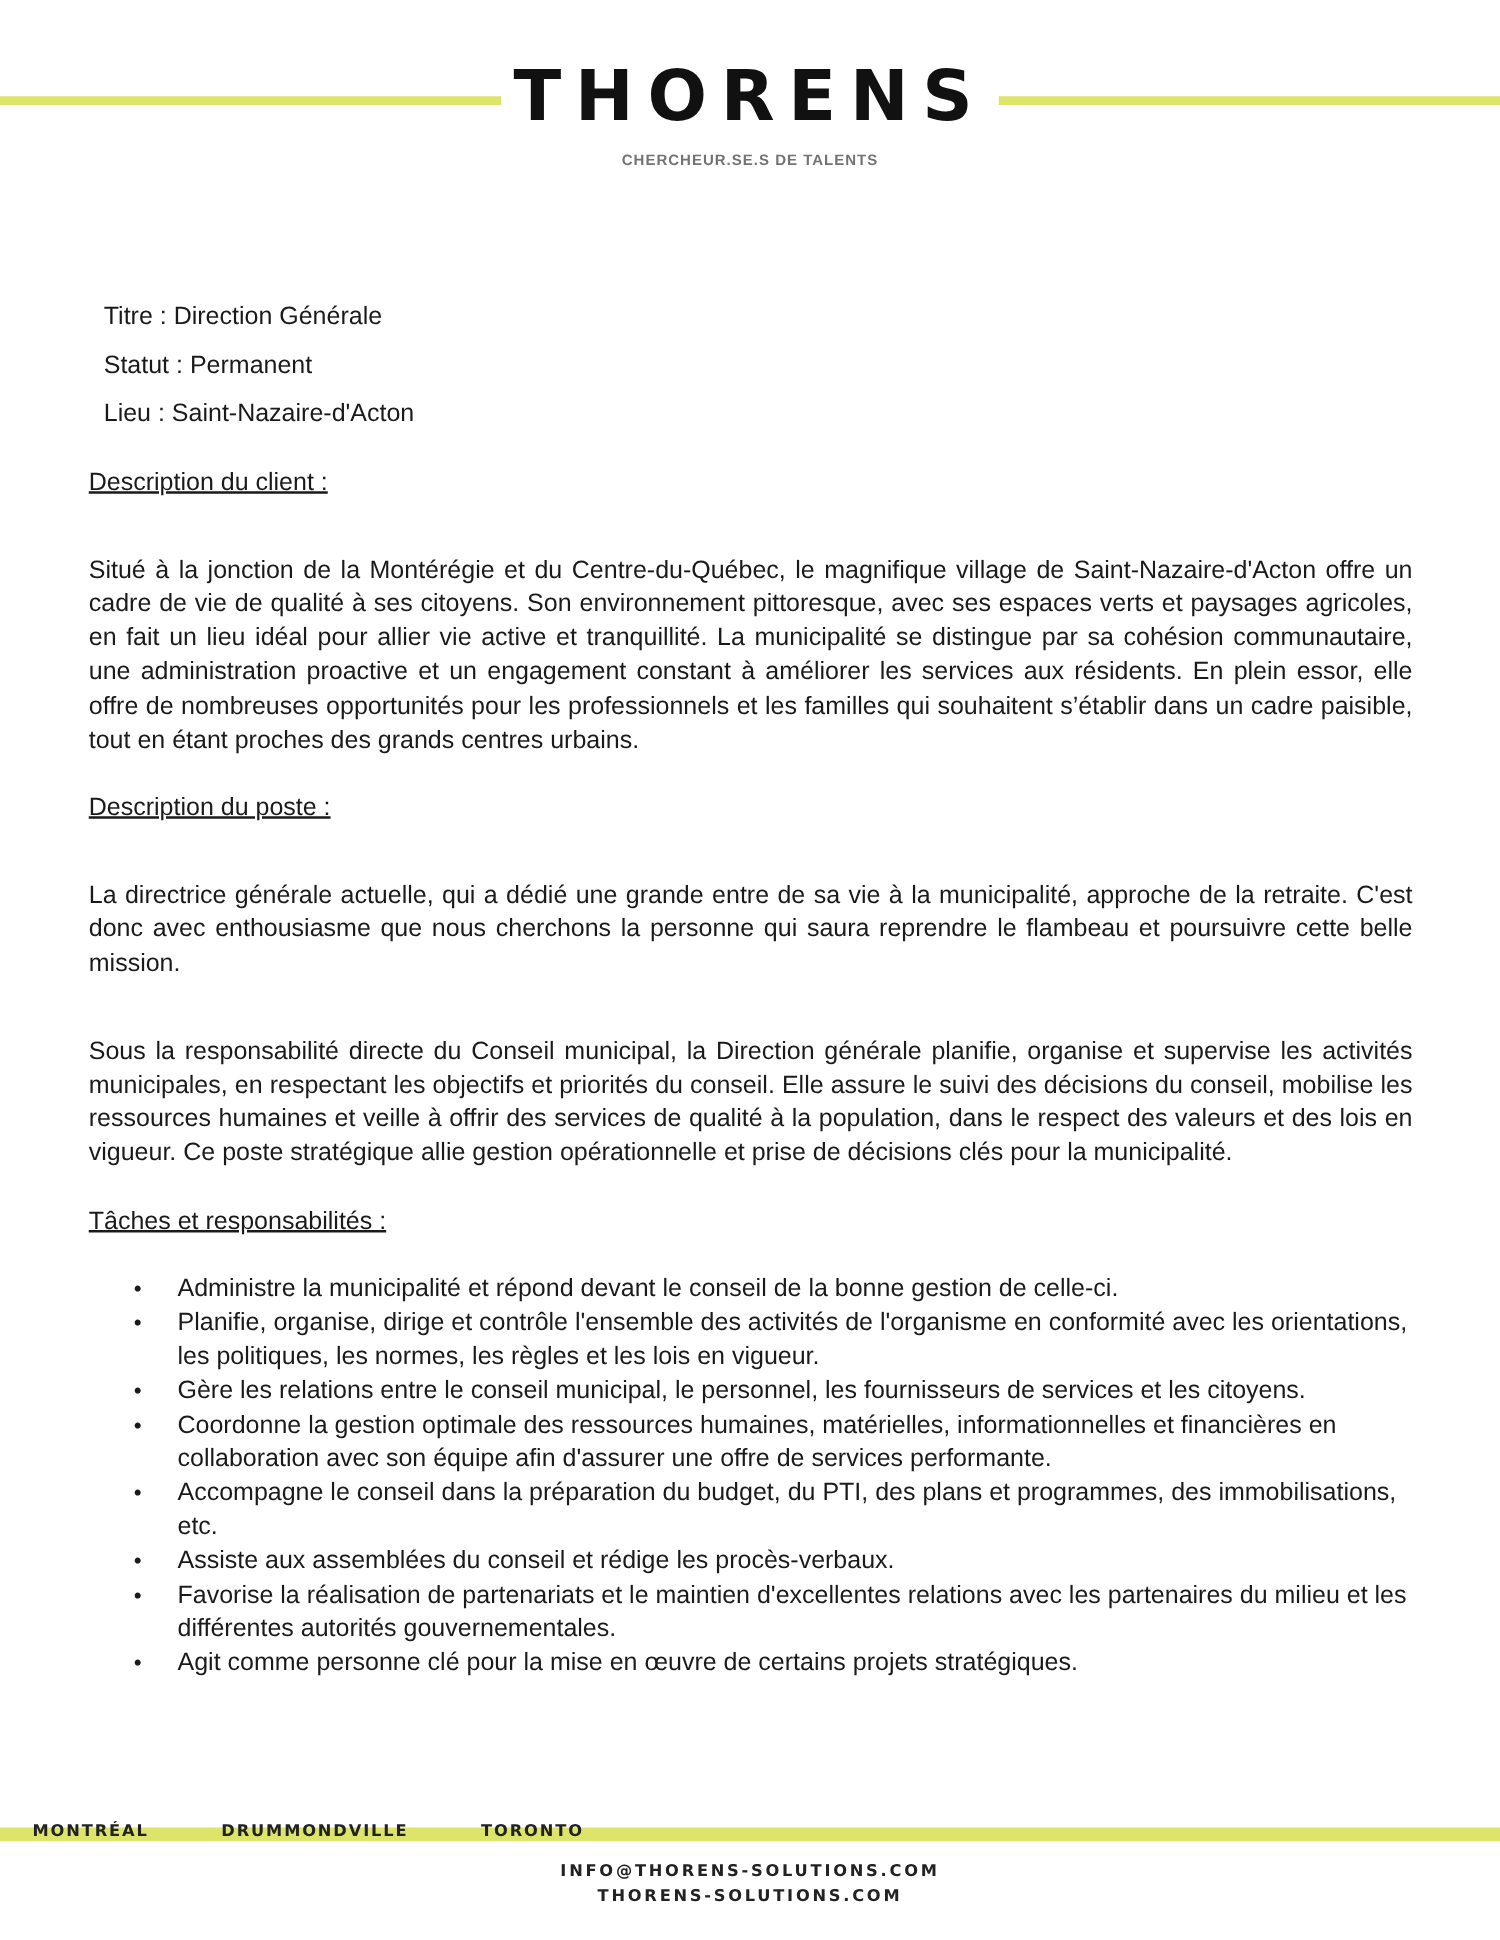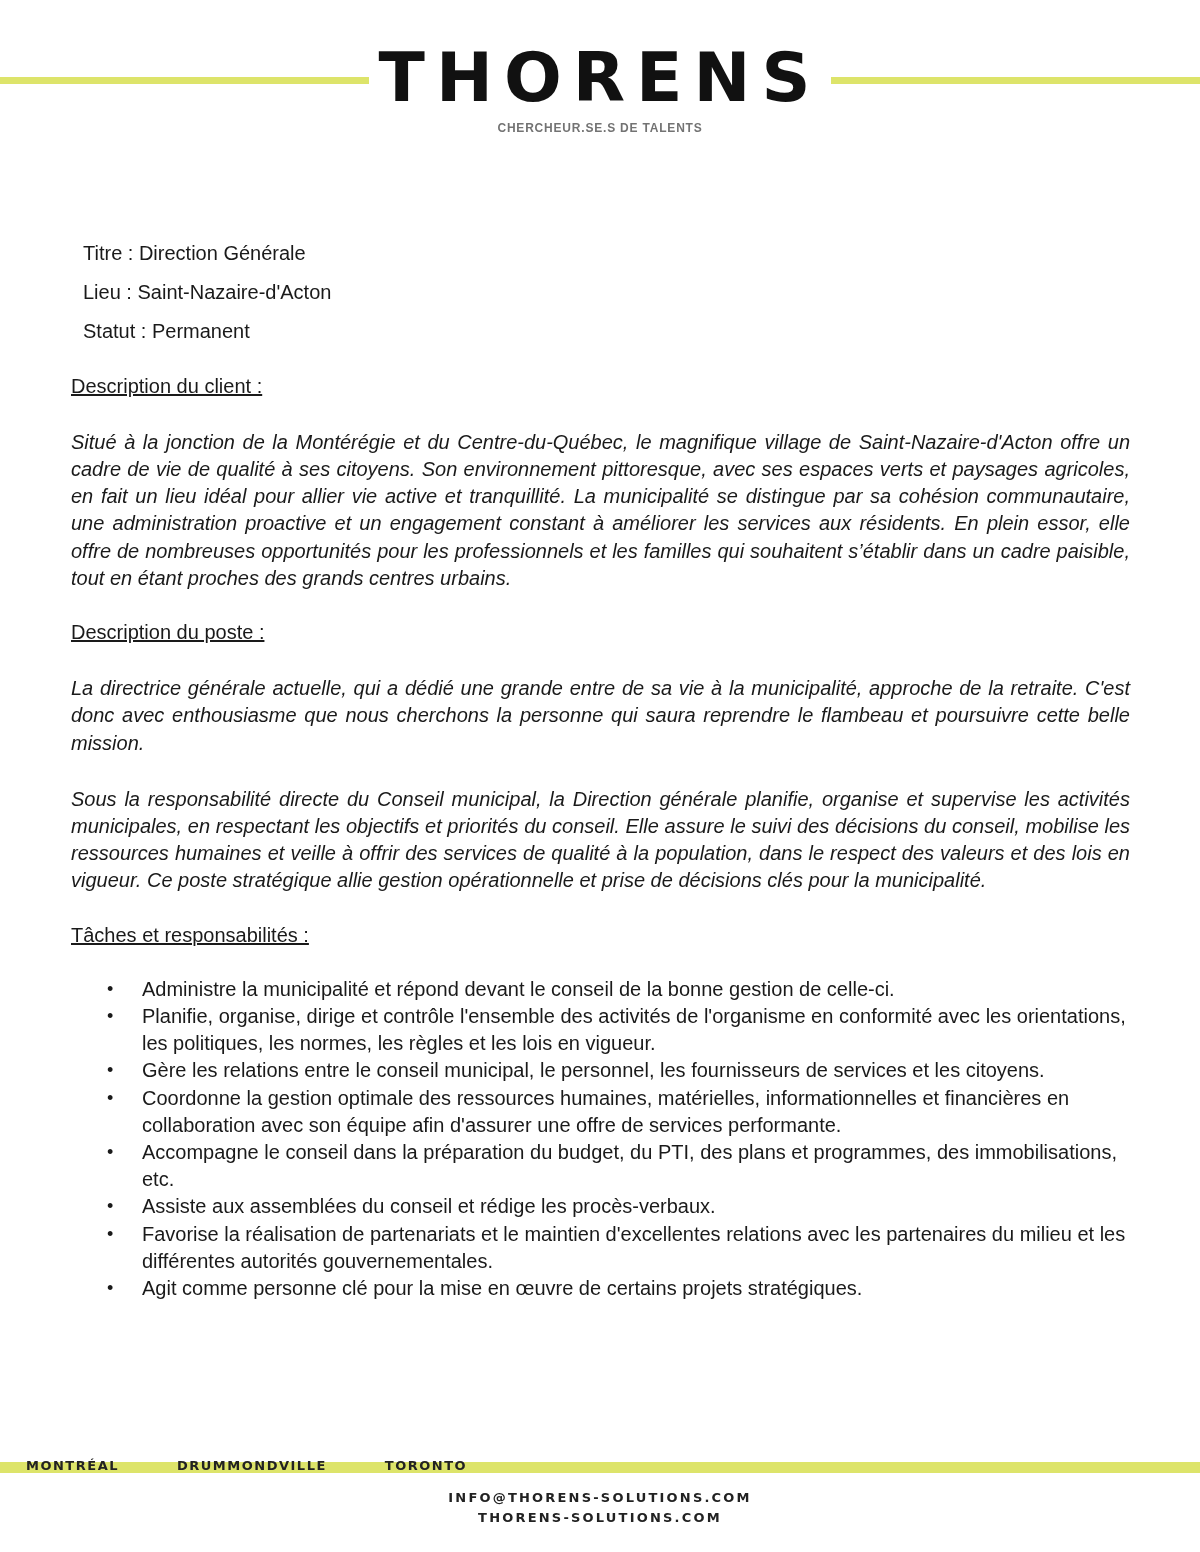--- a/index.html
+++ b/index.html
@@ -1,29 +1,29 @@
 <!DOCTYPE html>
 <html><head>
 <meta charset="utf-8">
 <style>
   html, body { margin: 0; padding: 0; background: #ffffff; }
   body { width: 1200px; height: 1552px; position: relative; overflow: hidden;
          font-family: "Liberation Sans", "DejaVu Sans", sans-serif; color: #1a1a1a; }
   .top-bar { position: absolute; left: 0; right: 0; top: 77px; height: 7px; background: #dde46a; }
   .logo { position: absolute; left: 0; right: 0; top: 46px; text-align: center; }
   .logo-word { display: inline-block; background: #ffffff; padding: 0 10px;
-               font-family: "DejaVu Sans", sans-serif; font-weight: bold; font-size: 68px;
+               font-family: "DejaVu Sans", sans-serif; font-weight: bold; font-size: 56px;
                letter-spacing: 11px; color: #111; line-height: 64px; position: relative; }
   .tagline { position: absolute; left: 0; right: 0; top: 121px; text-align: center;
              font-size: 12px; font-weight: bold; letter-spacing: 0.8px; color: #737373; }
   .content { position: absolute; left: 71px; top: 228px; width: 1059px;
              font-size: 20px; line-height: 27.2px; }
   .meta-line { margin: 12px; }
   .section-title { margin: 27px 0 0 0; text-decoration: underline; }
-  .para { margin: 29px 0 0 0; text-align: justify; font-style: italic; }
+  .para { margin: 43px 0 0 0; text-align: justify; }
   .tasks { margin: 27px 0 0 0; padding: 0; list-style: none; }
   .tasks li { position: relative; padding-left: 71px; }
   .tasks li .bullet { position: absolute; left: 36px; top: 0; font-size: 18px; }
   .footer-bar { position: absolute; left: 0; right: 0; top: 1462px; height: 11px; background: #dde46a; }
   .cities { position: absolute; left: 0; right: 0; top: 1458px; 
             font-family: "DejaVu Sans", sans-serif; font-size: 13px; font-weight: bold;
             letter-spacing: 1.5px; color: #222; }
   .cities span { display: inline-block; margin: 0 26px; }
   .contact { position: absolute; left: 0; right: 0; top: 1488px; text-align: center;
              font-family: "DejaVu Sans", sans-serif; font-size: 13px; letter-spacing: 2.2px;
@@ -33,22 +33,22 @@
 <body>
 
 <div class="top-bar"></div>
 <div class="logo">
   <span class="logo-word">THORENS</span>
 </div>
 <div class="tagline">CHERCHEUR.SE.S DE TALENTS</div>
 
 <div class="content">
   <p class="meta-line">Titre : Direction Générale</p>
+  <p class="meta-line">Statut : Permanent</p>
   <p class="meta-line">Lieu : Saint-Nazaire-d'Acton</p>
-  <p class="meta-line">Statut : Permanent</p>
 
   <p class="section-title">Description du client :</p>
   <p class="para">Situé à la jonction de la Montérégie et du Centre-du-Québec, le magnifique village de Saint-Nazaire-d'Acton offre un cadre de vie de qualité à ses citoyens. Son environnement pittoresque, avec ses espaces verts et paysages agricoles, en fait un lieu idéal pour allier vie active et tranquillité. La municipalité se distingue par sa cohésion communautaire, une administration proactive et un engagement constant à améliorer les services aux résidents. En plein essor, elle offre de nombreuses opportunités pour les professionnels et les familles qui souhaitent s’établir dans un cadre paisible, tout en étant proches des grands centres urbains.</p>
 
   <p class="section-title">Description du poste :</p>
   <p class="para">La directrice générale actuelle, qui a dédié une grande entre de sa vie à la municipalité, approche de la retraite. C'est donc avec enthousiasme que nous cherchons la personne qui saura reprendre le flambeau et poursuivre cette belle mission.</p>
   <p class="para">Sous la responsabilité directe du Conseil municipal, la Direction générale planifie, organise et supervise les activités municipales, en respectant les objectifs et priorités du conseil. Elle assure le suivi des décisions du conseil, mobilise les ressources humaines et veille à offrir des services de qualité à la population, dans le respect des valeurs et des lois en vigueur. Ce poste stratégique allie gestion opérationnelle et prise de décisions clés pour la municipalité.</p>
 
   <p class="section-title">Tâches et responsabilités :</p>
   <ul class="tasks">

